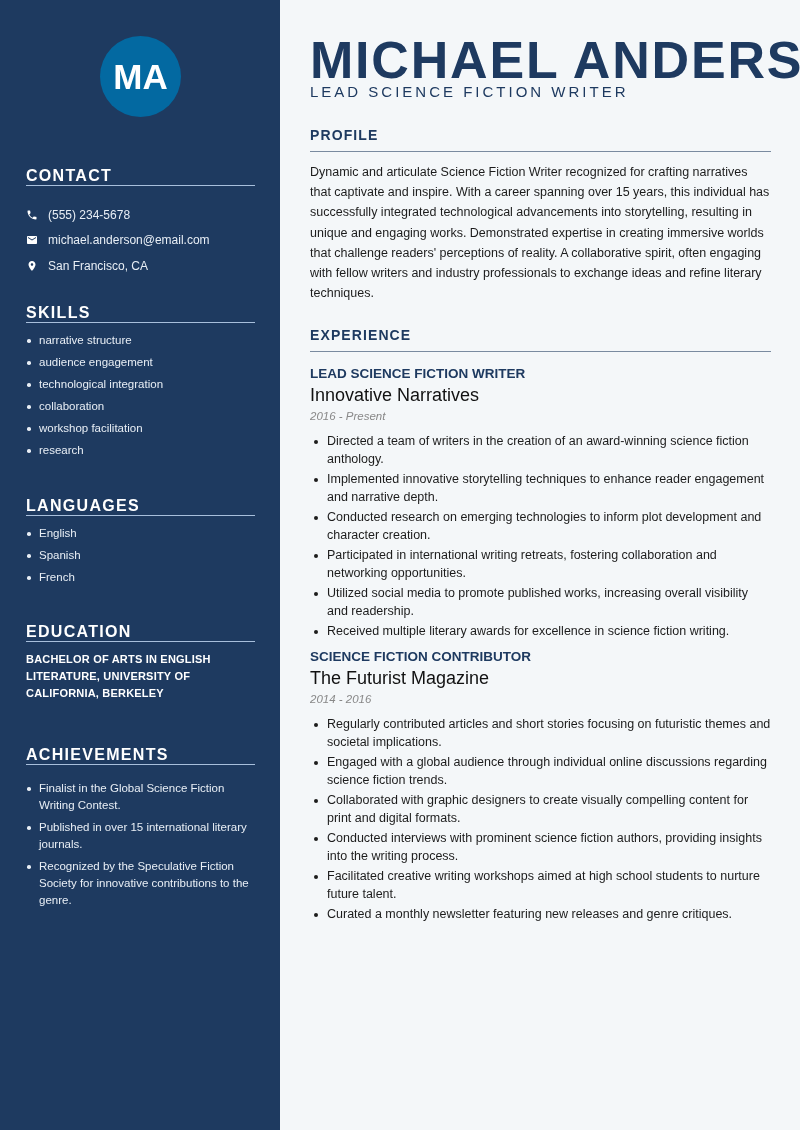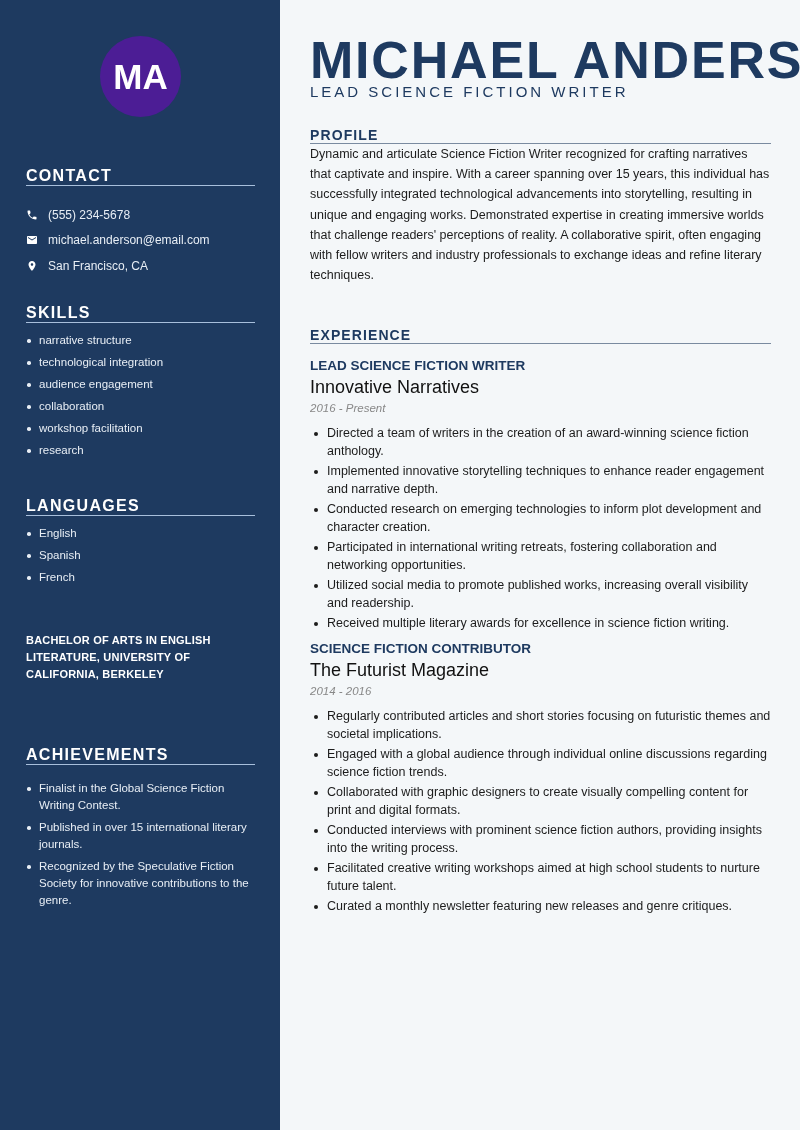--- a/index.html
+++ b/index.html
@@ -1,20 +1,20 @@
 <!DOCTYPE html>
 <html><head>
 <meta charset="utf-8">
 <style>
   * { box-sizing: border-box; margin: 0; padding: 0; }
   html, body { width: 800px; height: 1130px; overflow: hidden; }
   body { font-family: "Liberation Sans", "DejaVu Sans", sans-serif; background: #f4f7f9; position: relative; }
 
   .sidebar { position: absolute; left: 0; top: 0; width: 280px; height: 1130px; background: #1e3a60; color: #ffffff; padding: 0 26px; }
-  .avatar { position: absolute; left: 100px; top: 36px; width: 81px; height: 81px; border-radius: 50%; background: #4c1d95; display: flex; align-items: center; justify-content: center; }
+  .avatar { position: absolute; left: 100px; top: 36px; width: 81px; height: 81px; border-radius: 50%; background: #0369a1; display: flex; align-items: center; justify-content: center; }
   .avatar span { font-weight: 700; font-size: 35px; color: #ffffff; letter-spacing: 0px; }
 
   .sb-section { position: absolute; left: 26px; width: 229px; }
   .sb-heading { font-size: 16px; font-weight: 700; letter-spacing: 1.3px; color: #ffffff; border-bottom: 1.5px solid #a8bfdc; }
 
   .contact-list { list-style: none; margin-top: 16px; }
   .contact-list li { display: flex; align-items: center; height: 25.5px; font-size: 12px; color: #e8eef5; }
   .contact-list .ico { width: 22px; display: inline-flex; align-items: center; justify-content: flex-start; }
   .contact-list svg { width: 12px; height: 12px; fill: #ffffff; }
 
@@ -22,22 +22,22 @@
   .bullet-list li { position: relative; padding-left: 13px; font-size: 11.5px; color: #e8eef5; line-height: 17px; margin-bottom: 5px; }
   .bullet-list li::before { content: ""; position: absolute; left: 1px; top: 7px; width: 3.5px; height: 3.5px; border-radius: 50%; background: #e8eef5; }
 
   .edu-text { margin-top: 9px; font-size: 11px; font-weight: 700; line-height: 17px; color: #ffffff; letter-spacing: 0.2px; }
 
   .main { position: absolute; left: 310px; top: 0; width: 461px; }
   .name { position: absolute; top: 30px; left: 0; font-size: 52px; font-weight: 700; color: #1e3a60; letter-spacing: 1.8px; white-space: nowrap; }
   .title { position: absolute; top: 83px; left: 0; font-size: 15px; color: #1e3a60; letter-spacing: 3px; white-space: nowrap; }
 
   .m-section { position: absolute; left: 0; width: 461px; }
-  .m-heading { font-size: 14px; font-weight: 700; color: #1e3a60; letter-spacing: 1.1px; padding-bottom: 0; border-bottom: 1.5px solid #7a8ba0; }
-  .profile-text { font-size: 12.5px; line-height: 20.2px; color: #1c1c1c; }
+  .m-heading { font-size: 14px; font-weight: 700; color: #1e3a60; letter-spacing: 1.1px; padding-bottom: 8px; border-bottom: 1.5px solid #7a8ba0; }
+  .profile-text { margin-top: 10px; font-size: 12.5px; line-height: 20.2px; color: #1c1c1c; }
 
   .job { margin-top: 13px; }
   .job-title { font-size: 13.5px; font-weight: 700; color: #1e3a60; line-height: 17px; }
   .job-company { font-size: 18px; font-weight: 400; color: #111111; margin-top: 6px; line-height: 15px; }
   .job-dates { font-size: 11.5px; font-style: italic; color: #888888; margin-top: 6px; line-height: 15px; }
   .job-bullets { list-style: none; margin-top: 8px; }
   .job-bullets li { position: relative; padding-left: 17px; font-size: 12.5px; line-height: 18px; color: #1c1c1c; margin-bottom: 2px; }
   .job-bullets li::before { content: ""; position: absolute; left: 4px; top: 7.5px; width: 4px; height: 4px; border-radius: 50%; background: #1c1c1c; }
 </style>
 </head>
@@ -75,38 +75,39 @@
         </span>
         <span>San Francisco, CA</span>
       </li>
     </ul>
   </section>
 
   <section class="sb-section" style="top:304px;">
     <h2 class="sb-heading">SKILLS</h2>
     <ul class="bullet-list">
       <li>narrative structure</li>
+      <li>audience engagement</li>
       <li>technological integration</li>
-      <li>audience engagement</li>
       <li>collaboration</li>
       <li>workshop facilitation</li>
       <li>research</li>
     </ul>
   </section>
 
   <section class="sb-section" style="top:497px;">
     <h2 class="sb-heading">LANGUAGES</h2>
     <ul class="bullet-list">
       <li>English</li>
       <li>Spanish</li>
       <li>French</li>
     </ul>
   </section>
 
   <section class="sb-section" style="top:623px;">
+    <h2 class="sb-heading">EDUCATION</h2>
     <div class="edu-text">BACHELOR OF ARTS IN ENGLISH LITERATURE, UNIVERSITY OF CALIFORNIA, BERKELEY</div>
   </section>
 
   <section class="sb-section" style="top:746px;">
     <h2 class="sb-heading">ACHIEVEMENTS</h2>
     <ul class="bullet-list" style="margin-top:15px;">
       <li>Finalist in the Global Science Fiction Writing Contest.</li>
       <li>Published in over 15 international literary journals.</li>
       <li>Recognized by the Speculative Fiction Society for innovative contributions to the genre.</li>
     </ul>

